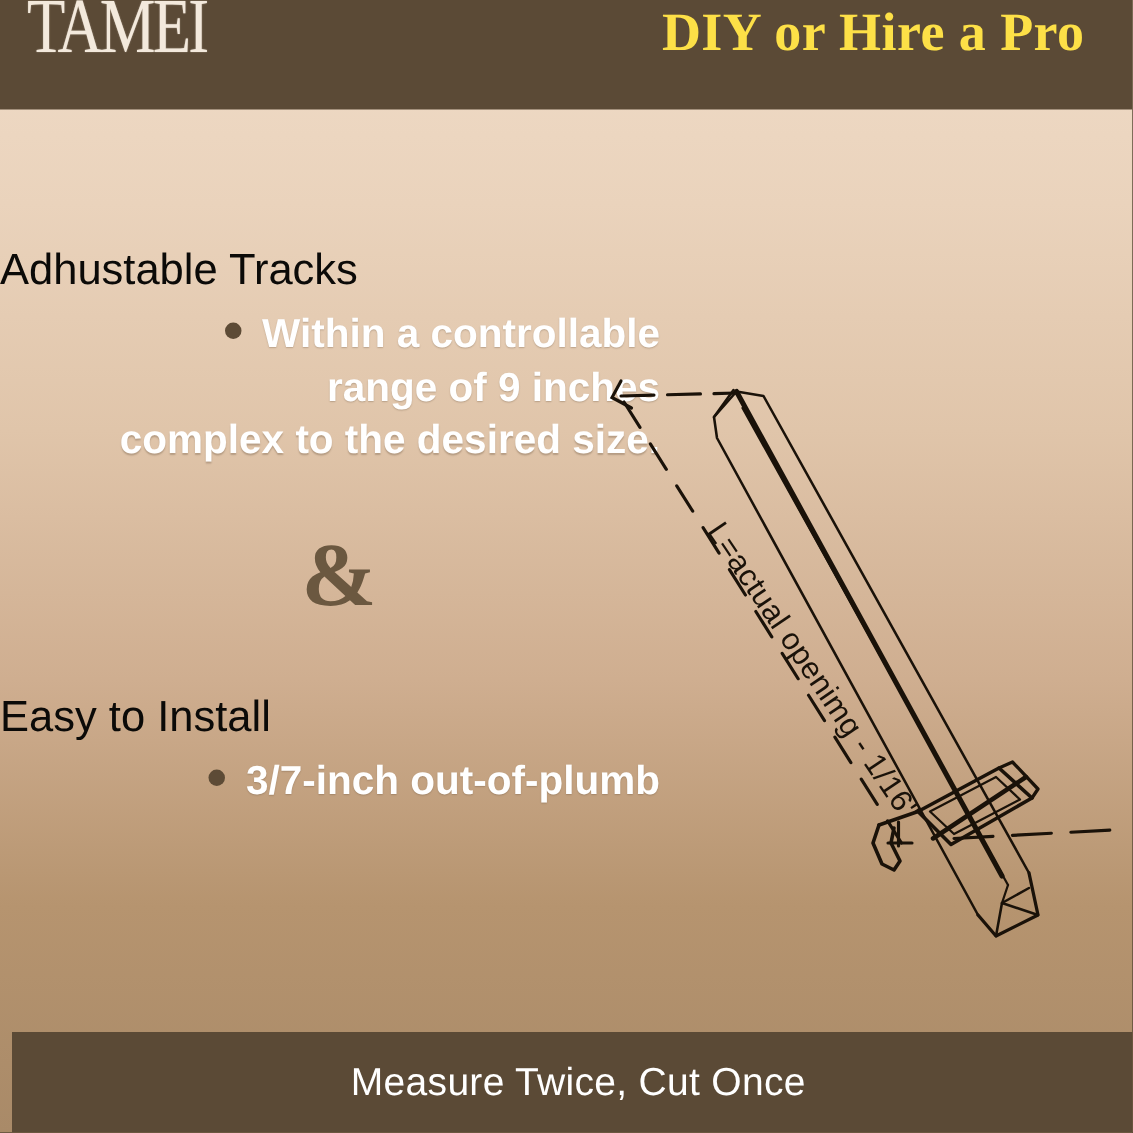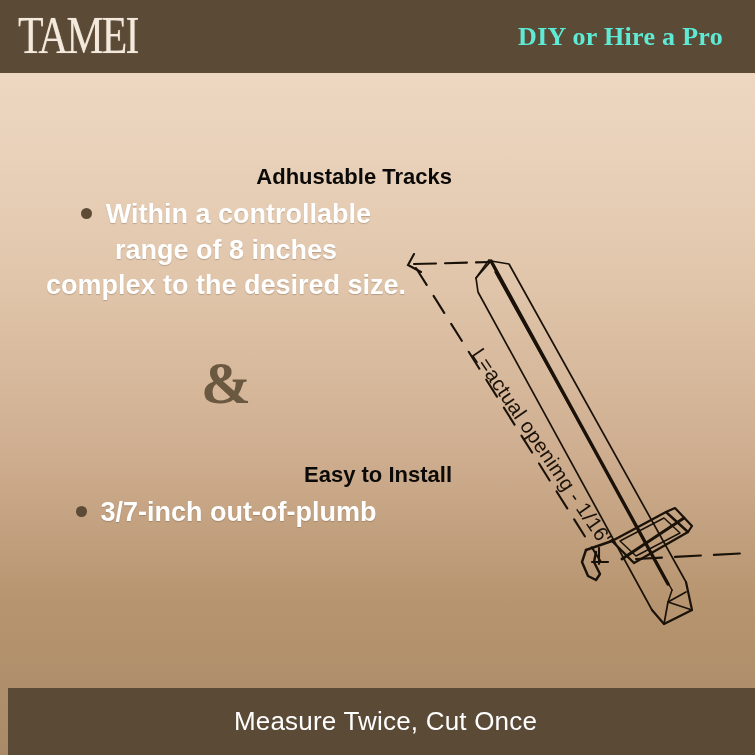--- a/index.html
+++ b/index.html
@@ -25,43 +25,42 @@
   }
 
   
   .header {
     position: absolute;
     top: 0; left: 0;
     width: 755px;
     height: 73px;
     background: #5b4a36;
     display: flex;
-    align-items: center;
     justify-content: space-between;
     box-sizing: border-box;
     padding: 0 22px 0 18px;
   }
   .logo {
     font-family: "Liberation Serif", serif;
     font-size: 44px;
     letter-spacing: -2px;
     color: #f3e9dc;
     line-height: 1;
     transform: scaleY(1.18) scaleX(0.95);
     transform-origin: left center;
     font-weight: 300;
     position: relative;
     top: -1px;
     text-shadow: 0 0 1px rgba(243,233,220,0.5);
   }
   .header-title {
     font-family: "Liberation Serif", serif;
     font-weight: bold;
-    font-size: 26px;
-    color: #5eead4;
+    font-size: 36px;
+    color: #fde047;
     letter-spacing: 0.3px;
     padding-right: 10px;
   }
 
   
   .footer {
     position: absolute;
     bottom: 0; left: 8px;
     width: 755px;
     height: 67px;
@@ -83,34 +82,34 @@
     left: 0;
     top: 73px;
     width: 452px;
     height: 615px;
   }
   .block-tracks { position: absolute; left: 0; top: 92px; width: 452px; }
   .block-install { position: absolute; left: 0; top: 390px; width: 452px; }
 
   .heading {
     font-family: "Liberation Sans", sans-serif;
-    font-weight: bold;
-    font-size: 22px;
+    font-weight: normal;
+    font-size: 29px;
     color: #0b0a08;
-    text-align: right;
+    text-align: left;
     line-height: 1.1;
     margin: 0 0 8px 0;
   }
   .bullet-body {
     position: relative;
     font-family: "Liberation Sans", sans-serif;
     font-weight: bold;
     font-size: 27px;
     color: #ffffff;
-    text-align: center;
+    text-align: right;
     line-height: 1.32;
     padding: 0 12px;
     text-shadow: 0 1px 1px rgba(90,70,50,0.30);
   }
   .bullet-dot {
     display: inline-block;
     width: 11px;
     height: 11px;
     border-radius: 50%;
     background: #5d4b36;
@@ -155,21 +154,21 @@
   </div>
 
   <div class="copy">
 
     <div class="block-tracks">
       <div class="heading">Adhustable Tracks</div>
       <div class="bullet-body">
         <span class="line">
           <span class="bullet-dot"></span><span>Within a controllable</span>
         </span>
-        <span class="line">range of 8 inches</span>
+        <span class="line">range of 9 inches</span>
         <span class="line">complex to the desired size.</span>
       </div>
     </div>
 
     <div class="amp">&amp;</div>
 
     <div class="block-install">
       <div class="heading">Easy to Install</div>
       <div class="bullet-body">
         <span class="line">

